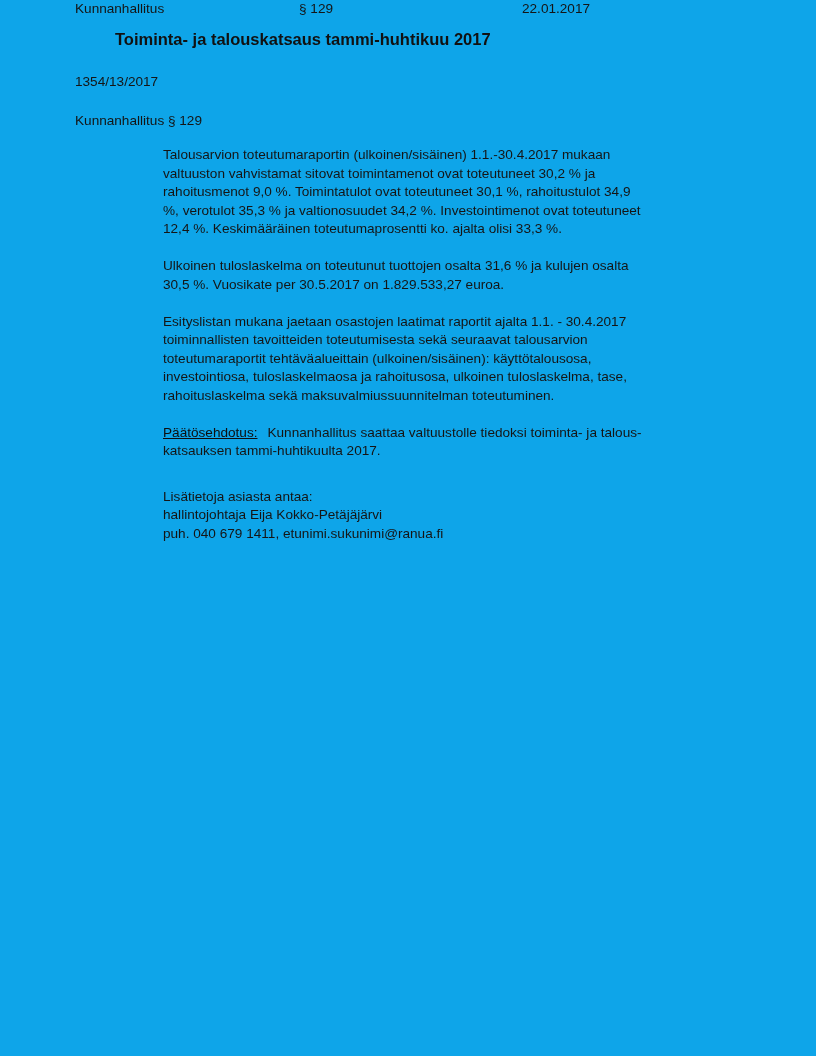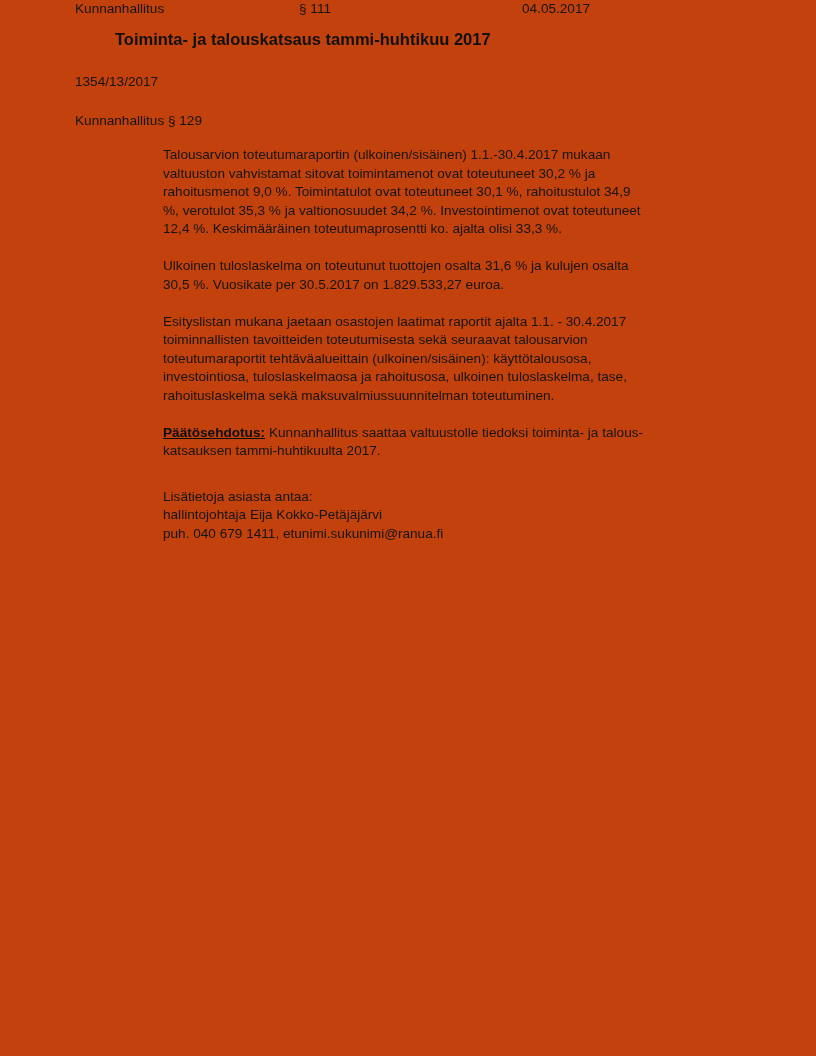--- a/index.html
+++ b/index.html
@@ -6,21 +6,21 @@
   * { margin: 0; padding: 0; box-sizing: border-box; }
 
   html, body {
     background: #ffffff;
   }
 
   .page {
     position: relative;
     width: 816px;
     height: 1056px;
-    background: #c2410c;
+    background: #0ea5e9;
     overflow: hidden;
     font-family: "Liberation Sans", "DejaVu Sans", sans-serif;
     font-size: 13.6px;
     line-height: 18.5px;
     color: #151515;
   }
 
   
   .header-row {
     position: absolute;
@@ -70,39 +70,39 @@
 
   .para {
     margin: 0 0 18.5px 0;
   }
 
   .ml {
     white-space: pre-line; 
   }
 
   .section-label {
-    font-weight: bold;
+    font-weight: normal;
     text-decoration: underline;
-    margin-right: 4px;
+    margin-right: 10px;
     color: #0e0e0e;
   }
 
   .contact-block {
     margin-top: 27px;
   }
 </style>
 </head>
 <body>
 
 <div class="page">
 
   <div class="header-row">
     <span class="header-cell-1">Kunnanhallitus</span>
-    <span class="header-cell-2">§ 111</span>
-    <span class="header-cell-3">04.05.2017</span>
+    <span class="header-cell-2">§ 129</span>
+    <span class="header-cell-3">22.01.2017</span>
   </div>
 
   <h1 class="doc-title">Toiminta- ja talouskatsaus tammi-huhtikuu 2017</h1>
 
   <div class="case-number">1354/13/2017</div>
 
   <div class="section-reference">Kunnanhallitus § 129</div>
 
   <div class="body-col">
 

